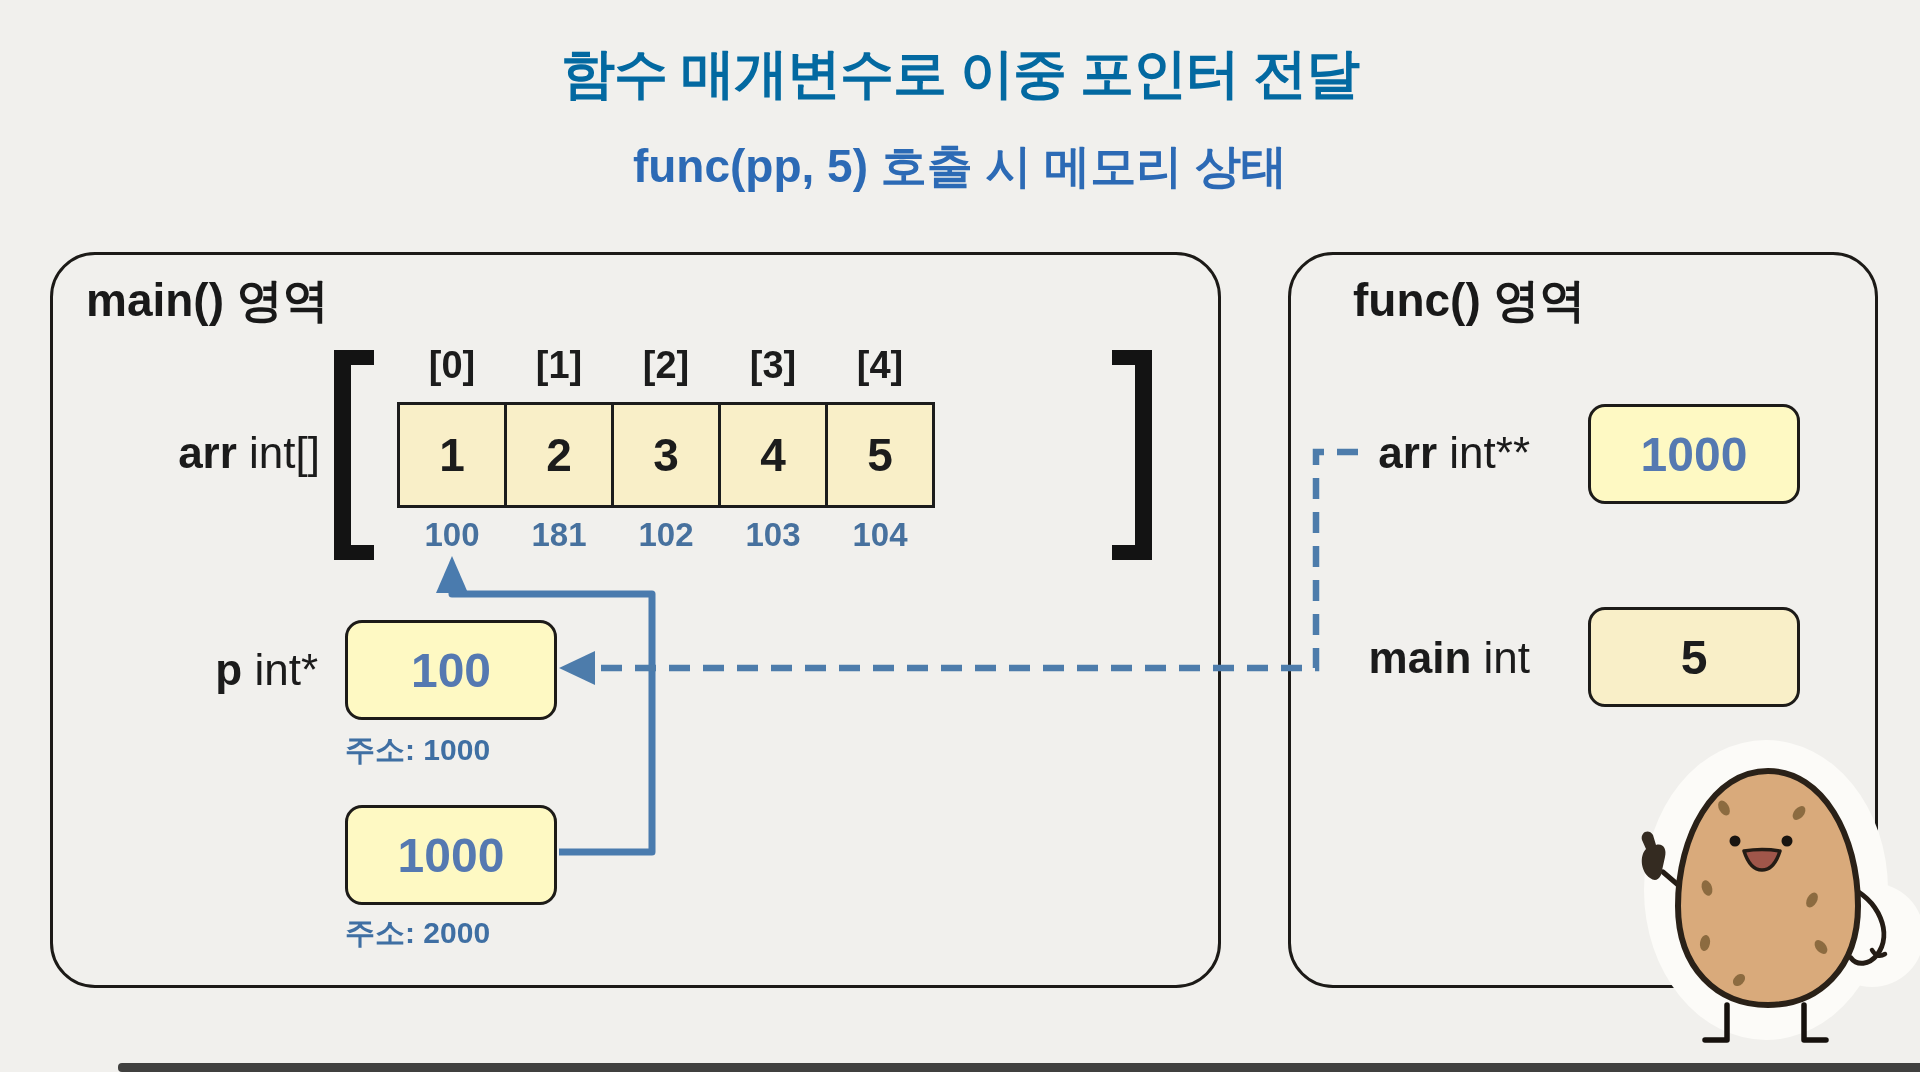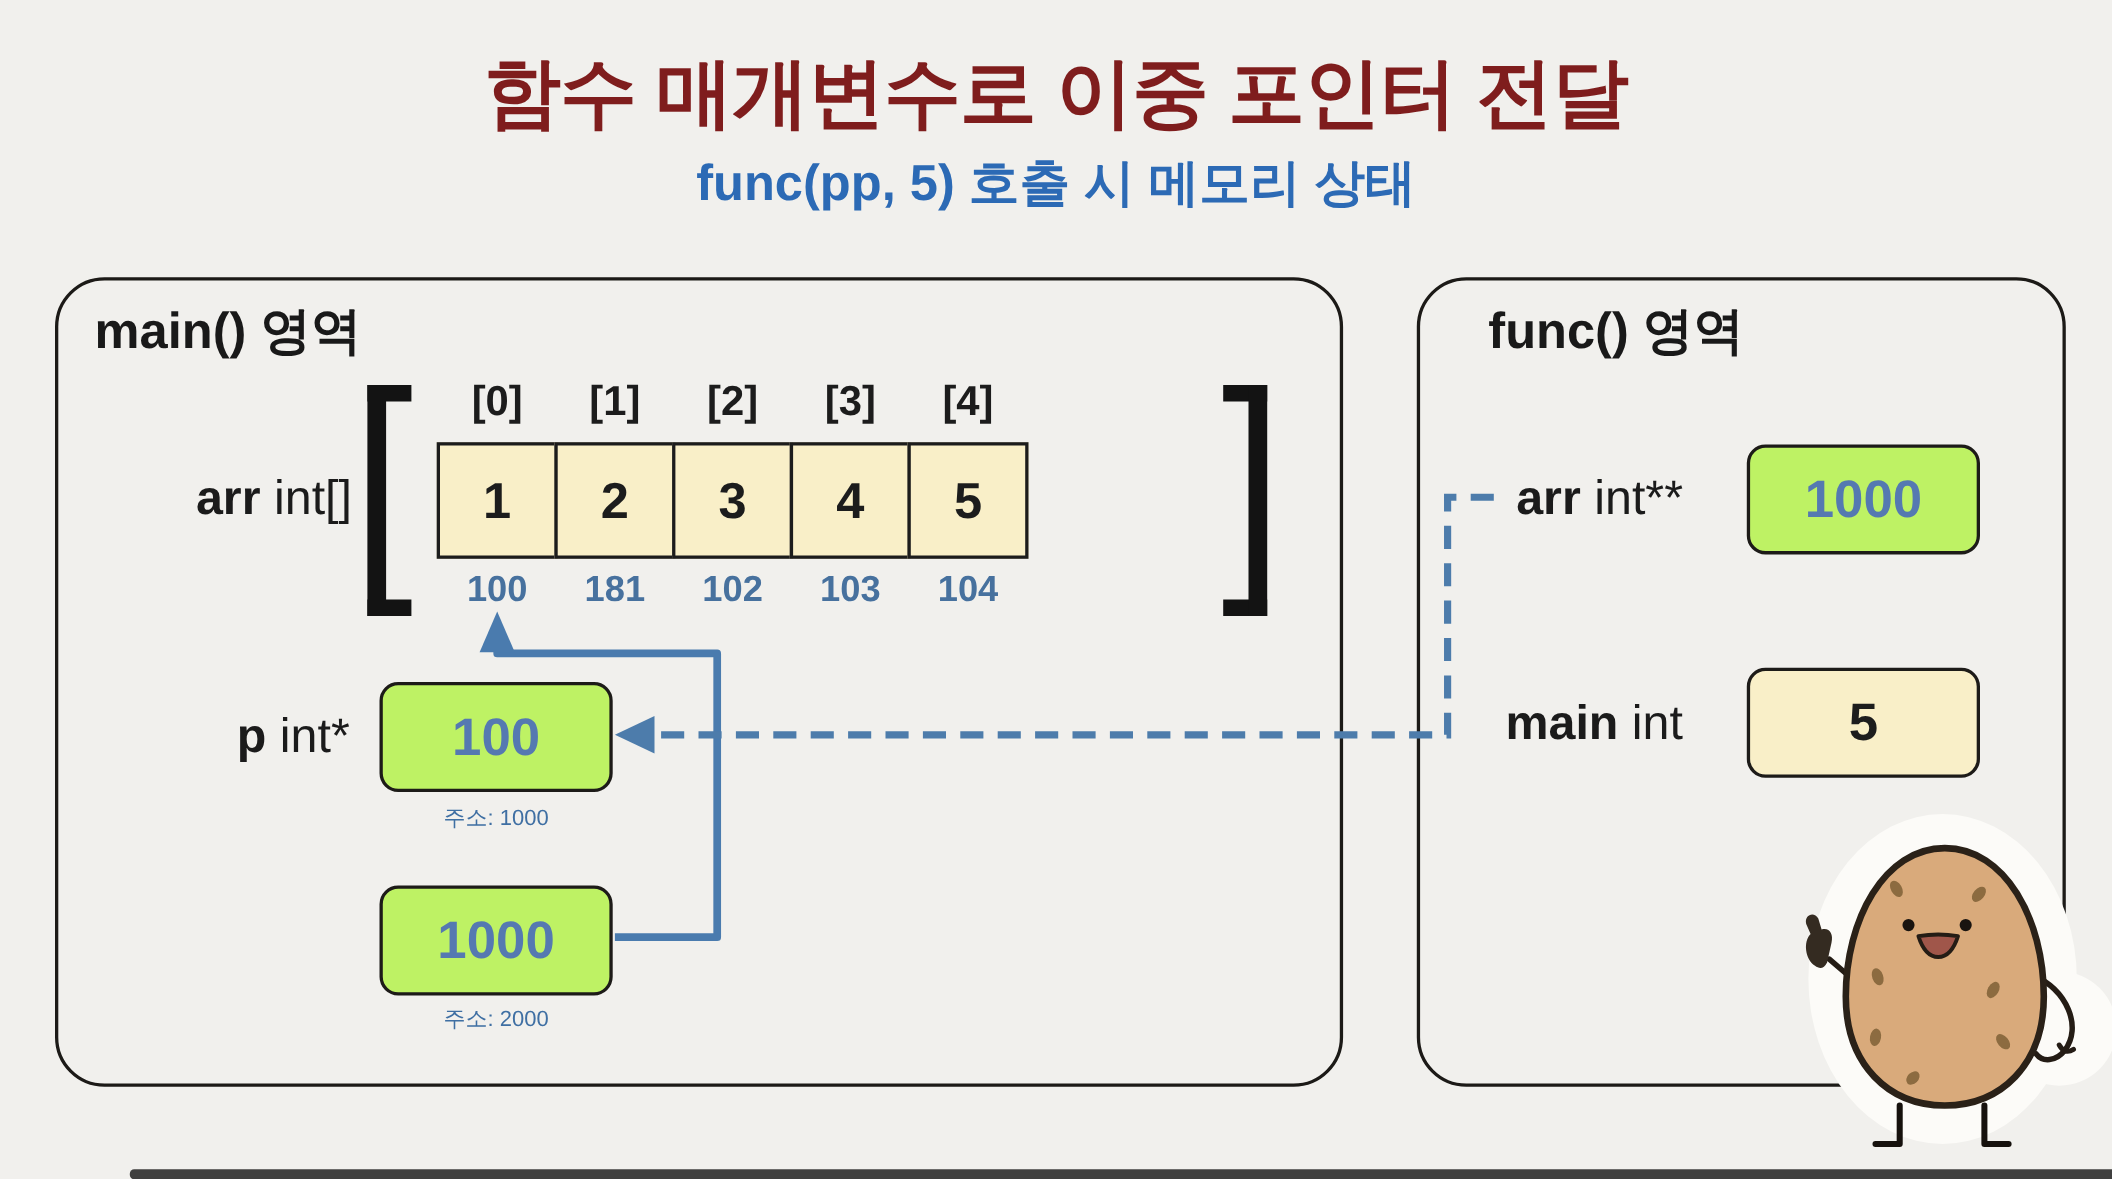--- a/index.html
+++ b/index.html
@@ -6,21 +6,21 @@
   body{
     width:1920px;height:1072px;overflow:hidden;
     background:#f1f0ed;
     font-family:"Liberation Sans","DejaVu Sans",sans-serif;
     position:relative;
   }
   #canvas{position:absolute;inset:0;width:1920px;height:1072px;}
 
   .title{
     position:absolute;top:38px;left:0;width:100%;text-align:center;
-    font-size:70px;font-weight:800;color:#7f1d1d;letter-spacing:-1px;
+    font-size:54px;font-weight:800;color:#0369a1;letter-spacing:-1px;
   }
   .subtitle{
     position:absolute;top:136px;left:0;width:100%;text-align:center;
     font-size:46px;font-weight:700;color:#2c6ab5;
   }
 
   .region{
     position:absolute;border:3.5px solid #1c1a17;border-radius:45px;
   }
   #main-region{left:50px;top:252px;width:1165px;height:730px;}
@@ -62,32 +62,32 @@
   #pp-label{left:60px;top:830px;width:258px;}
   #farr-label{left:1280px;top:428px;width:250px;}
   #fsize-label{left:1280px;top:633px;width:250px;}
 
   .value-box{
     position:absolute;width:212px;height:100px;box-sizing:border-box;
     border:3.5px solid #1d1b18;border-radius:17px;
     display:flex;align-items:center;justify-content:center;
     font-size:48px;font-weight:600;
   }
-  .pink{background:#bef264;}
+  .pink{background:#fef9c3;}
   .yellow{background:#f9efc8;}
   .blue-val{color:#5579b1;}
   .dark-val{color:#1d1d1d;}
   #p-box{left:345px;top:620px;}
   #pp-box{left:345px;top:805px;}
   #farr-box{left:1588px;top:404px;}
   #fsize-box{left:1588px;top:607px;}
 
   .box-addr{
-    position:absolute;width:212px;text-align:center;
-    font-size:20px;font-weight:400;color:#3f6fa3;white-space:nowrap;
+    position:absolute;width:212px;text-align:left;
+    font-size:30px;font-weight:700;color:#3f6fa3;white-space:nowrap;
   }
   #p-addr{left:345px;top:730px;}
   #pp-addr{left:345px;top:913px;}
 
   .footnote{
     position:absolute;left:48px;top:1008px;
     font-size:31px;font-weight:600;color:#38689a;white-space:nowrap;
   }
 
   .bottom-bar{

